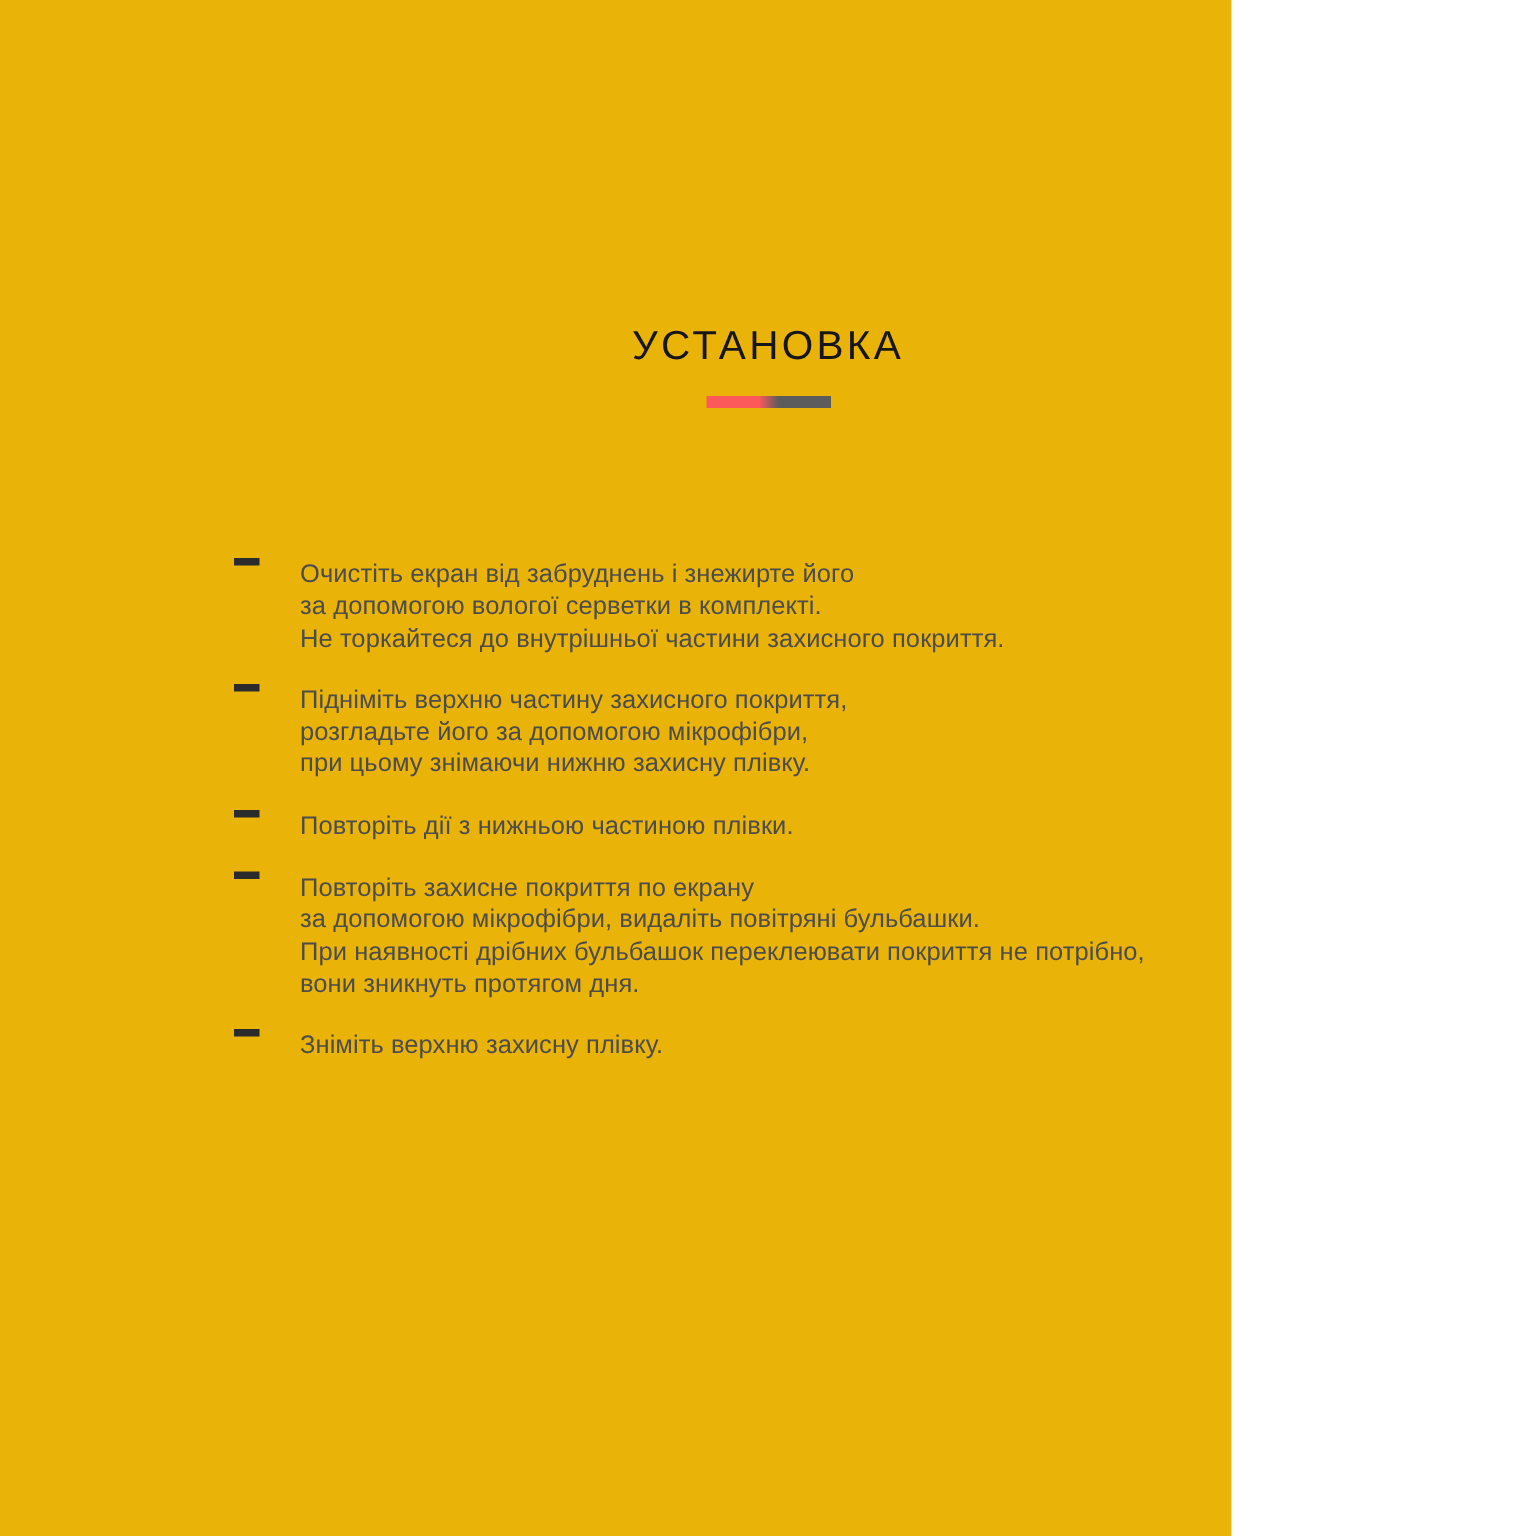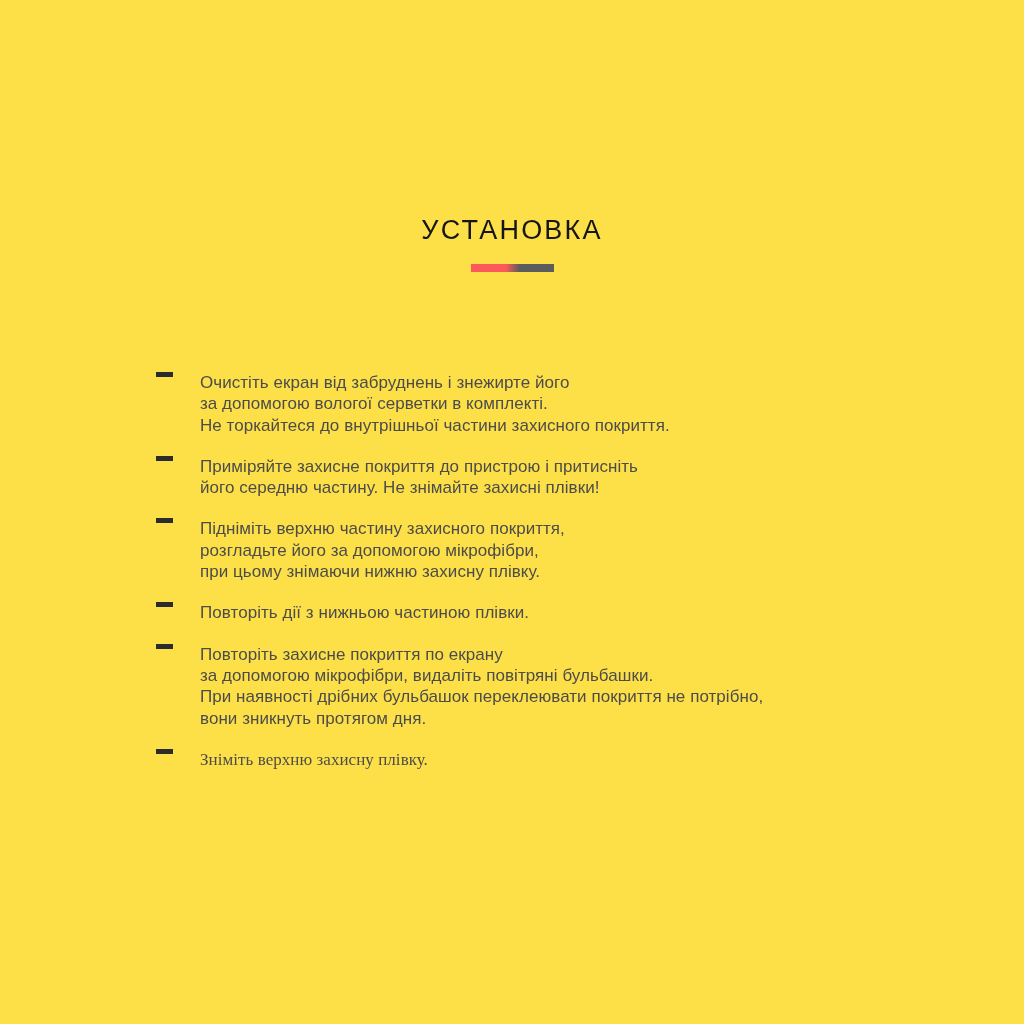--- a/index.html
+++ b/index.html
@@ -12,23 +12,23 @@
   }
 
   body {
     font-family: "Liberation Sans", "DejaVu Sans", sans-serif;
     -webkit-font-smoothing: antialiased;
     overflow: hidden;
   }
 
   .slide {
     position: relative;
-    width: 1024px;
+    width: 821px;
     height: 1024px;
-    background: #fde047;
+    background: #eab308;
   }
 
   
   .header {
     position: absolute;
     top: 214px;
     left: 0;
     width: 1024px;
     text-align: center;
   }
@@ -61,21 +61,21 @@
     width: 1024px;
   }
 
   .step {
     position: relative;
     display: flex;
     padding-left: 156px;
     margin-bottom: 20px;
   }
 
-  .step:last-child { margin-bottom: 16px; font-family: Liberation Serif, serif; }
+  .step:last-child { margin-bottom: 16px; }
 
   .step-bullet {
     flex: 0 0 auto;
     width: 17px;
     height: 5px;
     background: #2b2b2b;
     margin-right: 27px;
   }
 
   .step-text {
@@ -100,25 +100,20 @@
 
   <div class="steps">
 
     <div class="step">
       <span class="step-bullet"></span>
       <p class="step-text">Очистіть екран від забруднень і знежирте його
 за допомогою вологої серветки в комплекті.
 Не торкайтеся до внутрішньої частини захисного покриття.</p>
     </div>
 
-    <div class="step">
-      <span class="step-bullet"></span>
-      <p class="step-text">Приміряйте захисне покриття до пристрою і притисніть
-його середню частину. Не знімайте захисні плівки!</p>
-    </div>
 
     <div class="step">
       <span class="step-bullet"></span>
       <p class="step-text">Підніміть верхню частину захисного покриття,
 розгладьте його за допомогою мікрофібри,
 при цьому знімаючи нижню захисну плівку.</p>
     </div>
 
     <div class="step">
       <span class="step-bullet"></span>

